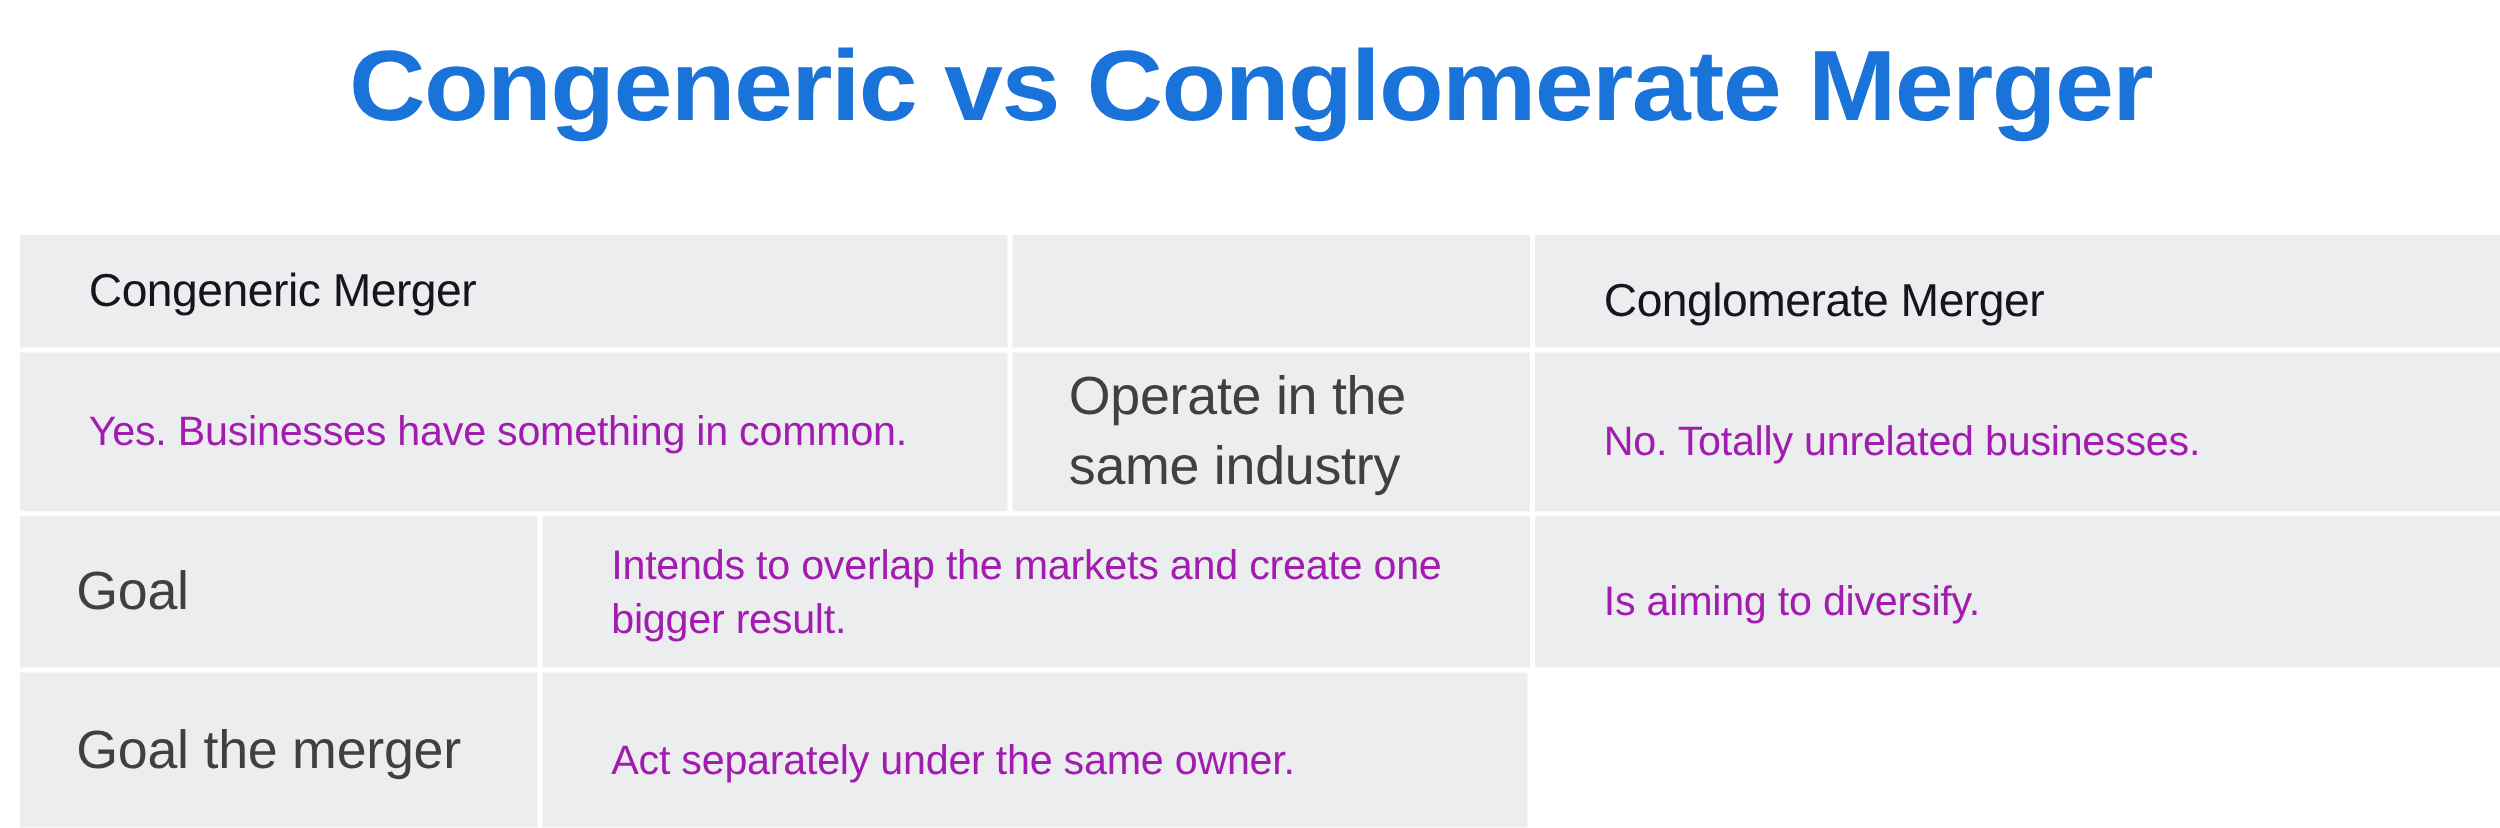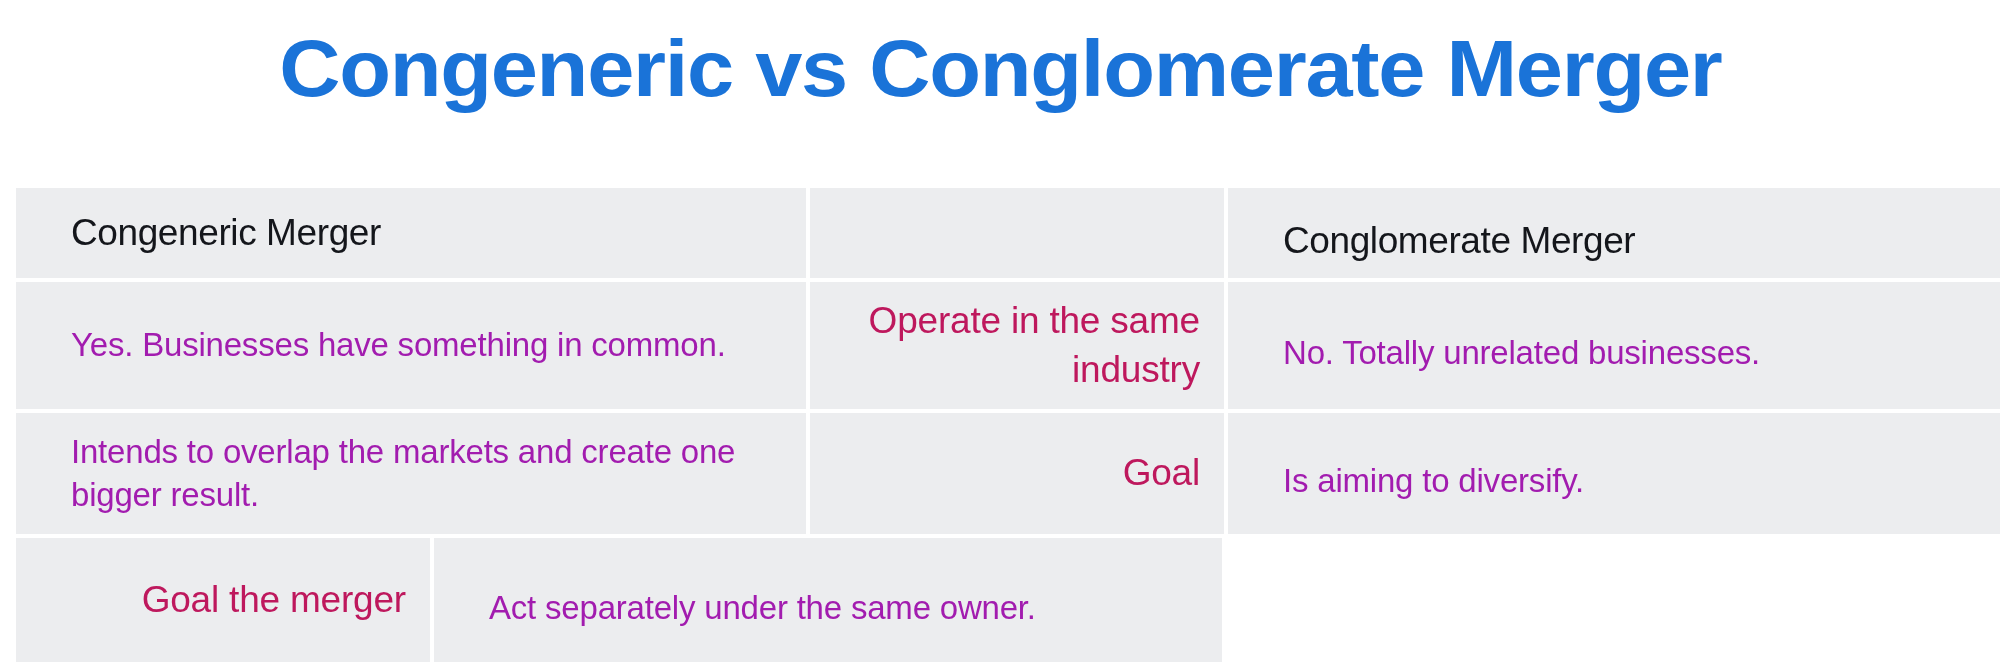--- a/index.html
+++ b/index.html
@@ -98,25 +98,24 @@
     line-height: 1.30;
     letter-spacing: -0.2px;
     color: #a21caf;
   }
 
   .cell-text.two-line {
     max-width: 100%;
   }
 
   .mid-text {
-    font-size: 37px;
+    font-size: 43px;
     line-height: 1.30;
     letter-spacing: -0.2px;
-    color: #be185d;
-    text-align: right;
+    color: #404040;
   }
 </style>
 </head>
 <body>
 
 <div class="page">
 
   <div class="title">
     <div class="title-text">Congeneric vs Conglomerate Merger</div>
   </div>
@@ -141,25 +140,25 @@
       </div>
       <div class="cell col-mid">
         <div class="mid-text">Operate in the same industry</div>
       </div>
       <div class="cell col-right">
         <div class="cell-text">No. Totally unrelated businesses.</div>
       </div>
     </div>
 
     <div class="row row-body-tall2">
+      <div class="cell col-mid">
+        <div class="mid-text">Goal</div>
+      </div>
       <div class="cell col-left">
         <div class="cell-text two-line">Intends to overlap the markets and create one bigger result.</div>
-      </div>
-      <div class="cell col-mid">
-        <div class="mid-text">Goal</div>
       </div>
       <div class="cell col-right">
         <div class="cell-text">Is aiming to diversify.</div>
       </div>
     </div>
 
     <div class="row row-body-last">
       <div class="cell col-mid">
         <div class="mid-text">Goal the merger</div>
       </div>

